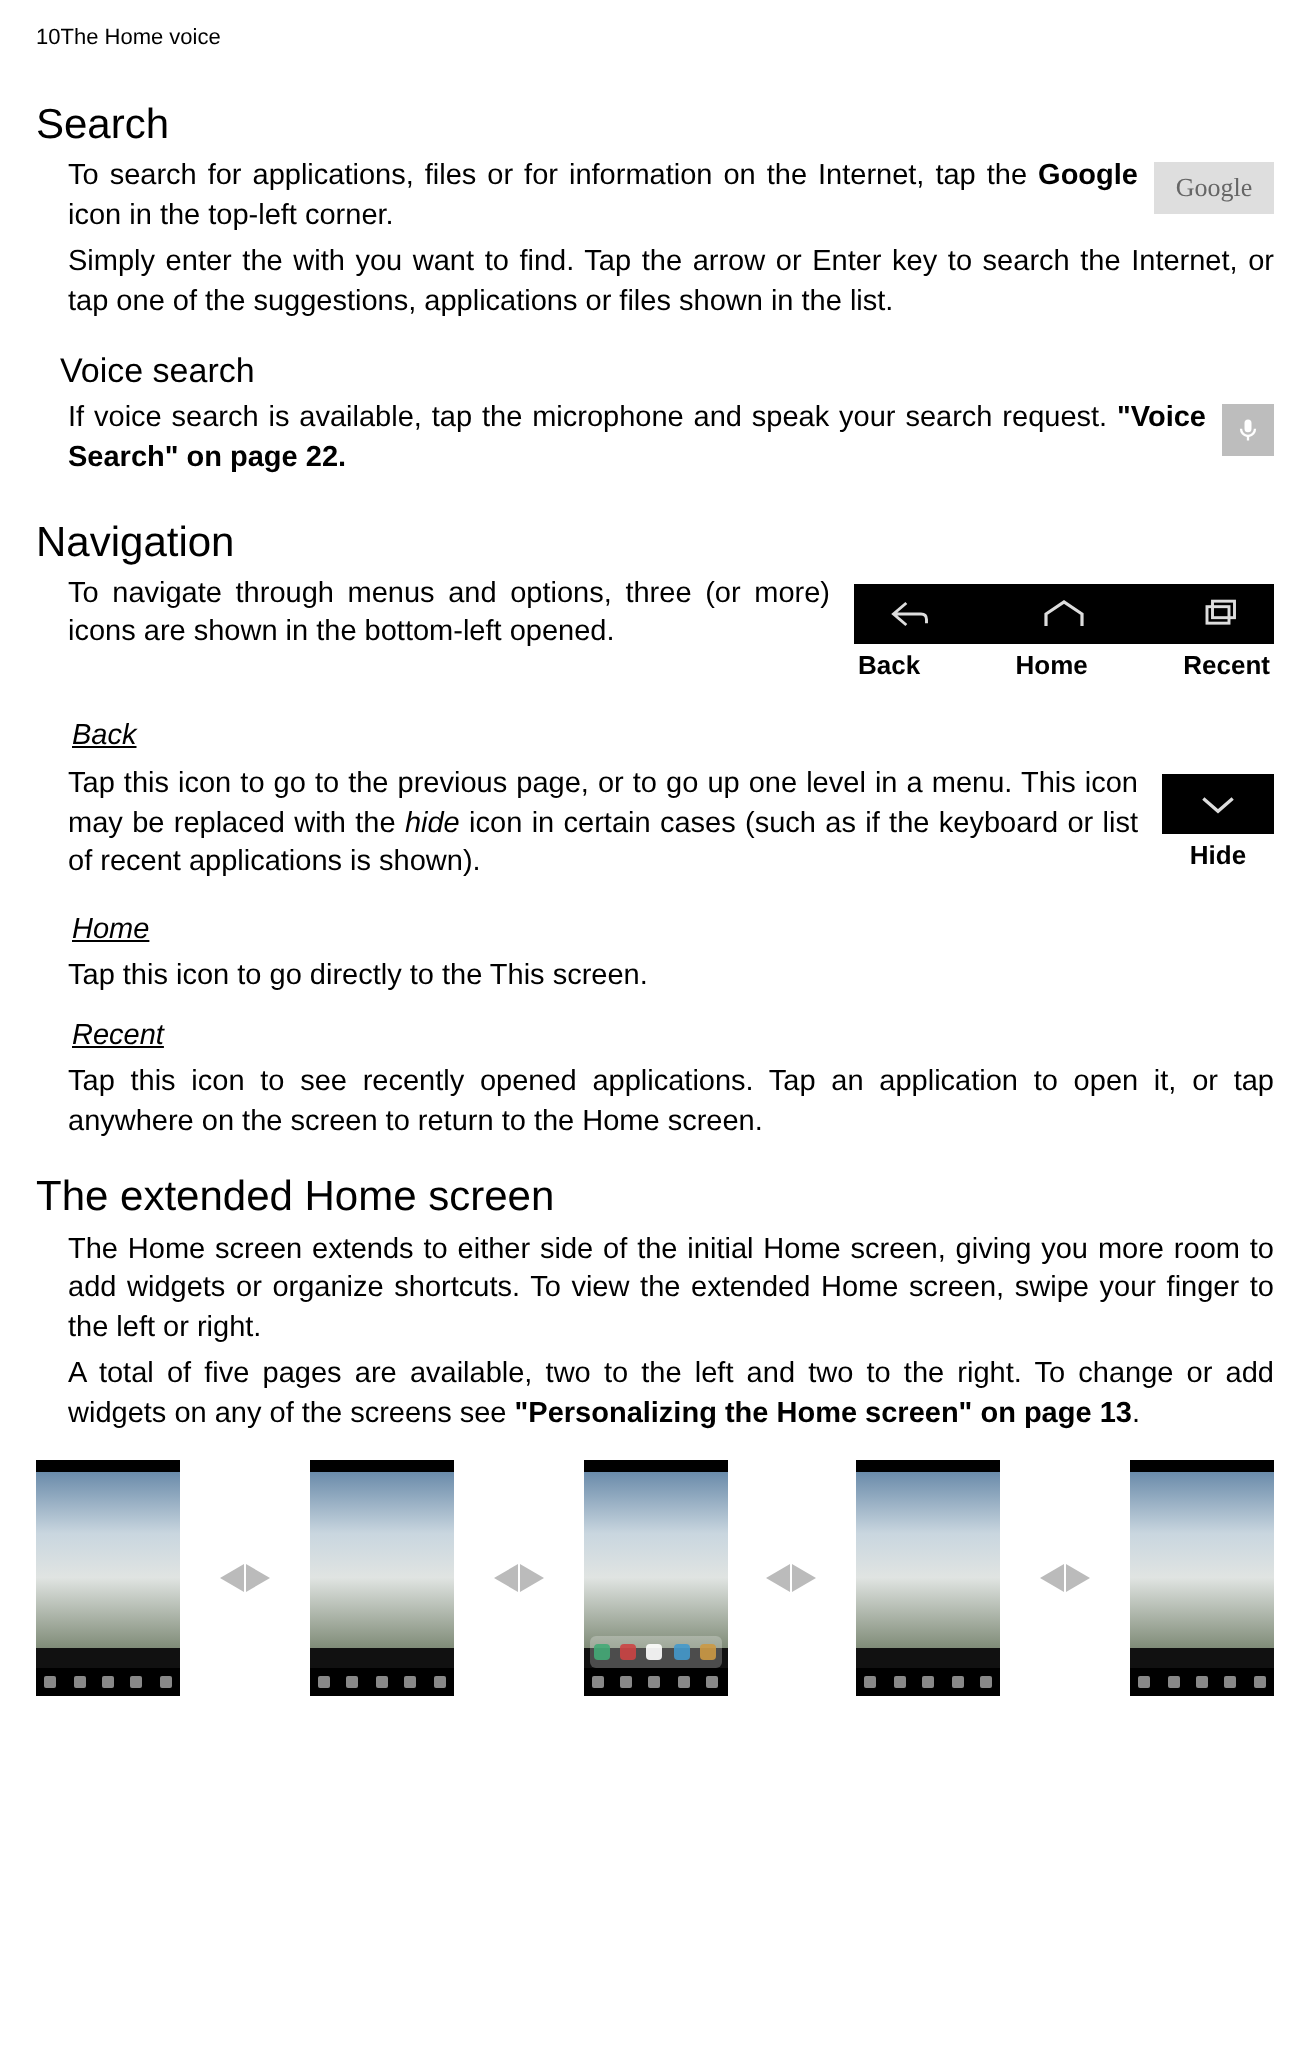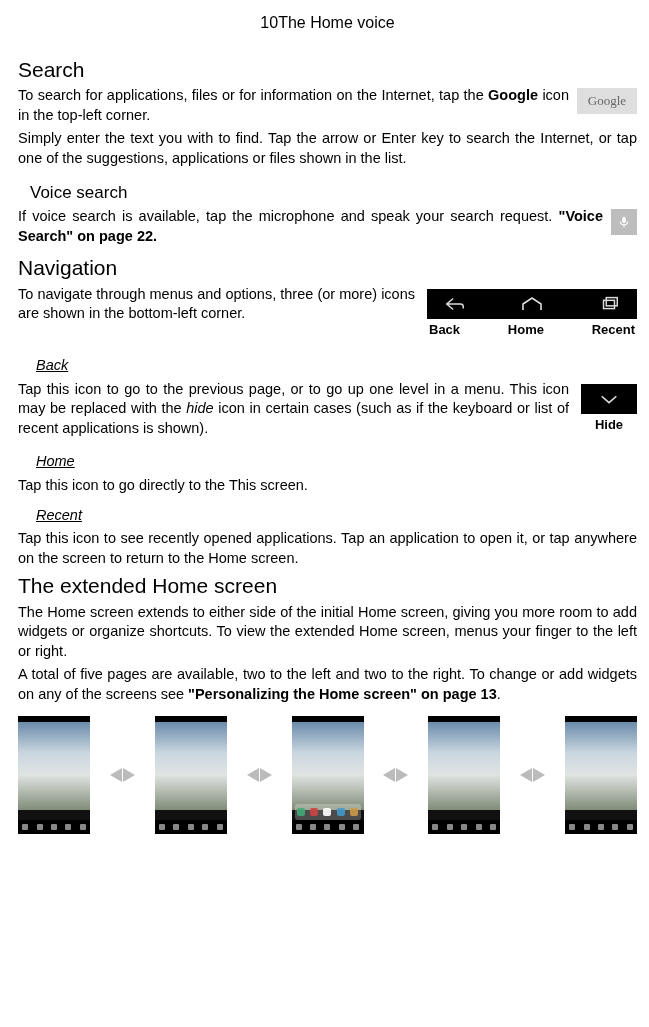--- a/index.html
+++ b/index.html
@@ -8,32 +8,32 @@
       width: 649px;
       height: 1027px;
       background: #fff;
       color: #000;
       padding: 12px 12px 12px 18px;
       line-height: 1.35;
       font-size: 14.5px;
     }
     .header-row {
       display: flex;
-      justify-content: center;
-      font-size: 16px;
+      justify-content: flex-start;
+      font-size: 11px;
       margin-bottom: 22px;
     }
-    h2.section { font-size: 21px; font-weight: 400; margin-top: 4px; margin-bottom: 2px; }
+    h2.section { font-size: 21px; font-weight: 400; margin-top: 14px; margin-bottom: 2px; }
     h3.sub { font-size: 17px; font-weight: 400; margin-top: 14px; margin-bottom: 2px; margin-left: 12px; }
     h4.mini {
       font-size: 14.5px; font-weight: 400; font-style: italic;
       text-decoration: underline;
       margin: 10px 0 4px 18px;
     }
-    p { text-align: justify; margin-bottom: 4px; }
+    p { text-align: justify; margin-bottom: 4px; margin-left: 16px; }
     b { font-weight: bold; }
     i { font-style: italic; }
 
     .google-icon {
       float: right; width: 60px; height: 26px; background: #dedede;
       margin: 2px 0 4px 8px;
       display: flex; align-items: center; justify-content: center;
       font-family: Georgia, serif; font-size: 13px; color: #666;
     }
     .mic-icon {
@@ -104,21 +104,21 @@
 <div class="header-row">
   <span>10</span>
   <span>The Home voice</span>
 </div>
 
 <h2 class="section">Search</h2>
 <div class="google-icon">Google</div>
 <p>
   <span>To search for applications, files or for information on the Internet, tap the </span><b>Google</b><span>  icon in the top-left corner.</span>
 </p>
-<p>Simply enter the text you with to find. Tap the arrow or Enter key to search the Internet, or tap one of the suggestions, applications or files shown in the list.</p>
+<p>Simply enter the with you want to find. Tap the arrow or Enter key to search the Internet, or tap one of the suggestions, applications or files shown in the list.</p>
 
 <h3 class="sub">Voice search</h3>
 <div class="mic-icon">
   <svg viewBox="0 0 24 24" fill="#fff">
       <path d="M12 14a3 3 0 0 0 3-3V6a3 3 0 1 0-6 0v5a3 3 0 0 0 3 3zm5-3a5 5 0 0 1-10 0H5a7 7 0 0 0 6 6.9V21h2v-3.1A7 7 0 0 0 19 11h-2z"></path>
     </svg>
 </div>
 <p>
   <span>If voice search is available, tap the microphone and speak your search request. </span><b>"Voice Search" on page 22.</b>
 </p>
@@ -143,21 +143,21 @@
           <rect x="9" y="2" width="12" height="9"></rect>
         </svg>
     </div>
   </div>
   <div class="nav-labels">
     <span>Back</span>
     <span>Home</span>
     <span>Recent</span>
   </div>
 </div>
-<p>To navigate through menus and options, three (or more) icons are shown in the bottom-left corner.</p>
+<p>To navigate through menus and options, three (or more) icons are shown in the bottom-left opened.</p>
 <div class="clear"></div>
 
 <h4 class="mini">Back</h4>
 <div class="hide-block">
   <div class="hide-icon">
     <svg width="22" height="14" viewBox="0 0 24 14" fill="none" stroke="#ddd" stroke-width="1.8">
         <path d="M4 4 L12 11 L20 4"></path>
       </svg>
   </div>
   <div class="hide-label">Hide</div>
@@ -167,21 +167,21 @@
 </p>
 <div class="clear"></div>
 
 <h4 class="mini">Home</h4>
 <p>Tap this icon to go directly to the This screen.</p>
 
 <h4 class="mini">Recent</h4>
 <p>Tap this icon to see recently opened applications. Tap an application to open it, or tap anywhere on the screen to return to the Home screen.</p>
 
 <h2 class="section">The extended Home screen</h2>
-<p>The Home screen extends to either side of the initial Home screen, giving you more room to add widgets or organize shortcuts. To view the extended Home screen, menus your finger to the left or right.</p>
+<p>The Home screen extends to either side of the initial Home screen, giving you more room to add widgets or organize shortcuts. To view the extended Home screen, swipe your finger to the left or right.</p>
 <p>
   <span>A total of five pages are available, two to the left and two to the right. To change or add widgets on any of the screens see </span><b>"Personalizing the Home screen" on page 13</b><span>.</span>
 </p>
 
 <div class="thumbs-row">
   <div class="thumb">
     <div class="statusbar"></div>
       <div class="sky"></div>
     <div class="navbar">
         <span></span>

